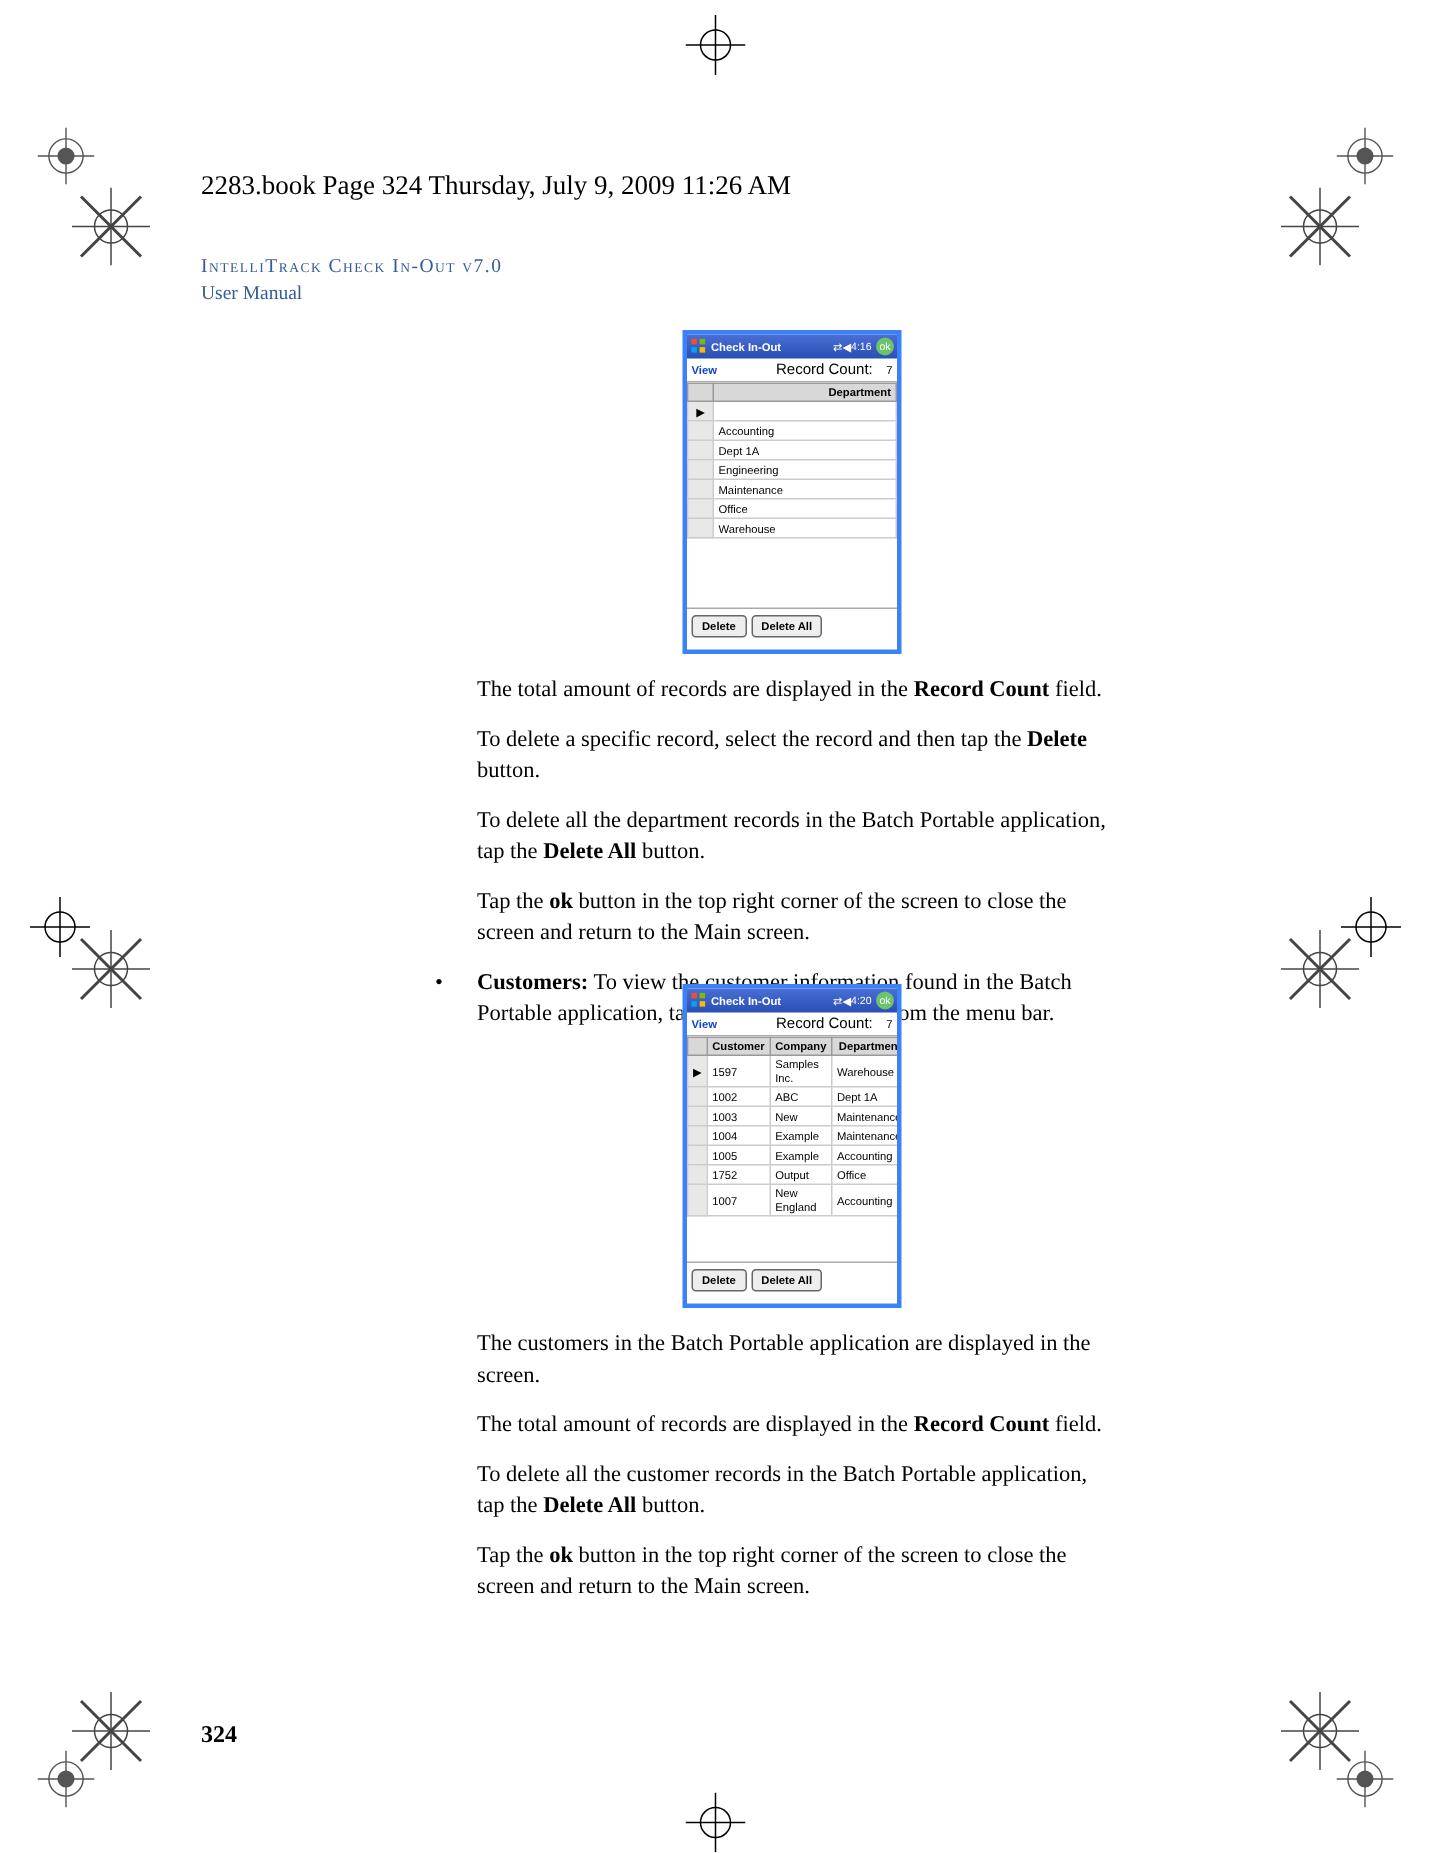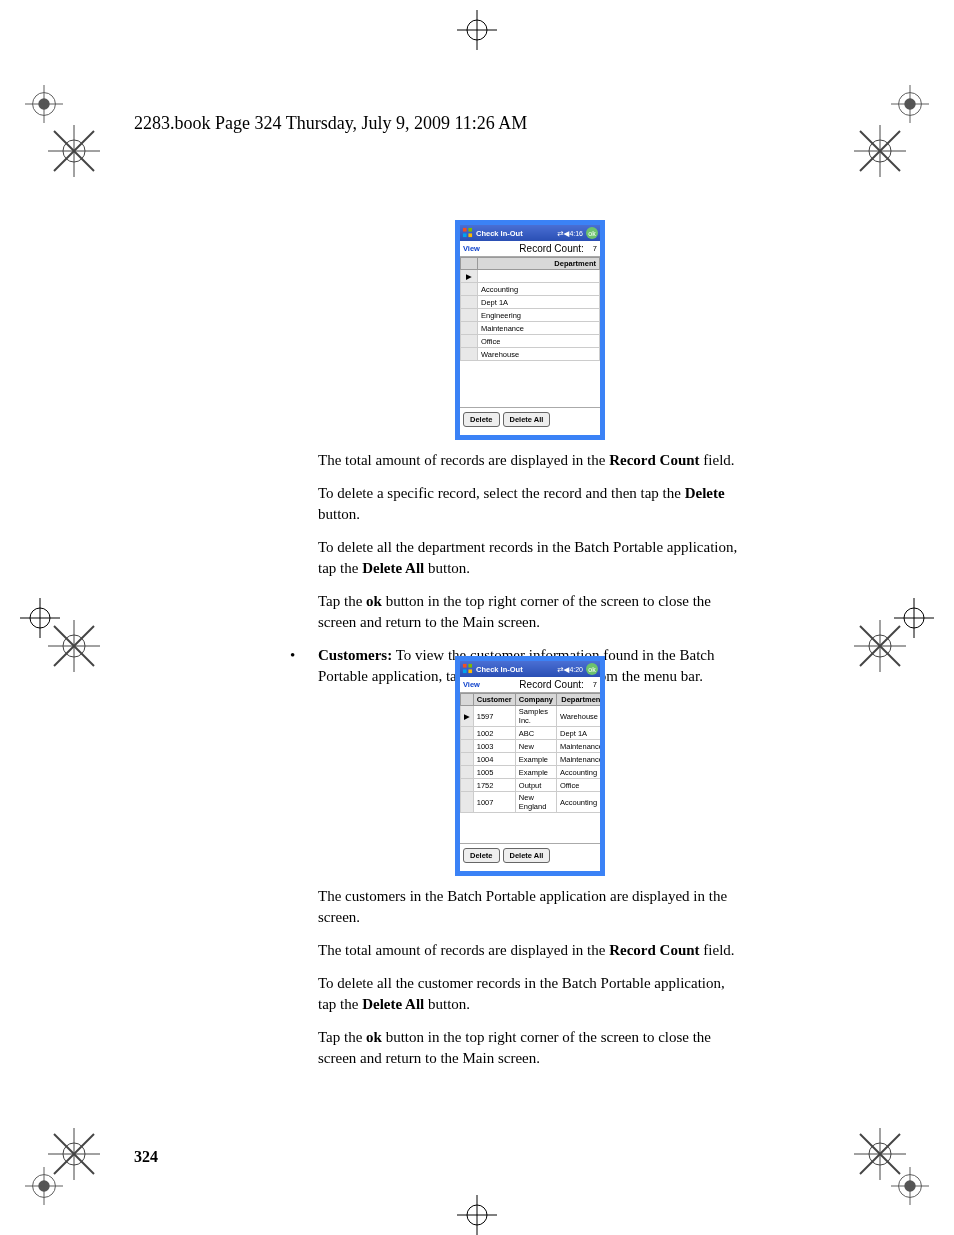--- a/index.html
+++ b/index.html
@@ -18,21 +18,21 @@
 .xh-bl{left:48px;bottom:55px}.xh-br{right:48px;bottom:55px}
 .xh-ml{left:48px;top:620px}.xh-mr{right:48px;top:620px}
 .book-hdr{position:absolute;left:134px;top:113px;font-size:18px}
 .running-head{position:absolute;left:134px;top:168px;font-size:13px;color:#345b9a;line-height:1.4}
 .running-head .line1{font-variant:small-caps;letter-spacing:1px}
 .content{position:absolute;left:318px;top:450px;width:420px;font-size:15px;line-height:1.4}
 .content p{margin:0 0 12px 0}
 .content .bullet-row{position:relative;margin-left:-28px;padding-left:28px}
 .content .bullet-row::before{content:"•";position:absolute;left:0;top:0}
 .pg-num{position:absolute;left:134px;top:1148px;font-size:16px;font-weight:bold}
-.shot{position:absolute;border:5px solid #3b82f6;font-family:Tahoma,Arial,sans-serif;font-size:7.5px;color:#000;background:#fff;width:140px}
+.shot{position:absolute;border:3px solid #3b82f6;font-family:Tahoma,Arial,sans-serif;font-size:7.5px;color:#000;background:#fff;width:140px}
 .shot1{left:455px;top:220px;height:210px}
 .shot2{left:455px;top:656px;height:210px}
 .title-bar{height:16px;background:linear-gradient(#4a6fd4,#2a4fb4);color:#fff;display:flex;align-items:center;padding:0 2px}
 .title-bar .win-flag{margin-right:3px}
 .title-bar .title-text{font-weight:bold;flex:1}
 .title-bar .time-text{font-size:7px;margin-right:3px}
 .title-ok{width:12px;height:12px;border-radius:50%;background:#6dc26d;display:flex;align-items:center;justify-content:center;color:#fff;font-size:7px}
 .menu-bar{height:15px;display:flex;align-items:center;padding:0 3px;border-bottom:1px solid #aaa}
 .menu-bar .view-menu{color:#14c;font-weight:bold}
 .menu-bar .spacer{flex:1}
@@ -135,20 +135,24 @@
   <div class="xh xh-mr"><svg viewBox="0 0 52 52">
         <circle cx="26" cy="26" r="11" fill="none" stroke="#444"></circle>
         <line x1="6" y1="6" x2="46" y2="46" stroke="#444" stroke-width="2"></line>
         <line x1="46" y1="6" x2="6" y2="46" stroke="#444" stroke-width="2"></line>
         <line x1="26" y1="0" x2="26" y2="52" stroke="#444"></line>
         <line x1="0" y1="26" x2="52" y2="26" stroke="#444"></line>
       </svg></div>
 
   <div class="book-hdr">2283.book  Page 324  Thursday, July 9, 2009  11:26 AM</div>
 
+  <div class="running-head">
+    <div class="line1">IntelliTrack Check In-Out v7.0</div>
+    <div>User Manual</div>
+  </div>
 
   <div class="shot shot1">
     <div class="title-bar">
       <span class="win-flag">
         <svg width="11" height="11" viewBox="0 0 12 12">
             <rect x="1" y="1" width="4" height="4" fill="#f25022"></rect>
             <rect x="7" y="1" width="4" height="4" fill="#7fba00"></rect>
             <rect x="1" y="7" width="4" height="4" fill="#00a4ef"></rect>
             <rect x="7" y="7" width="4" height="4" fill="#ffb900"></rect>
           </svg>

